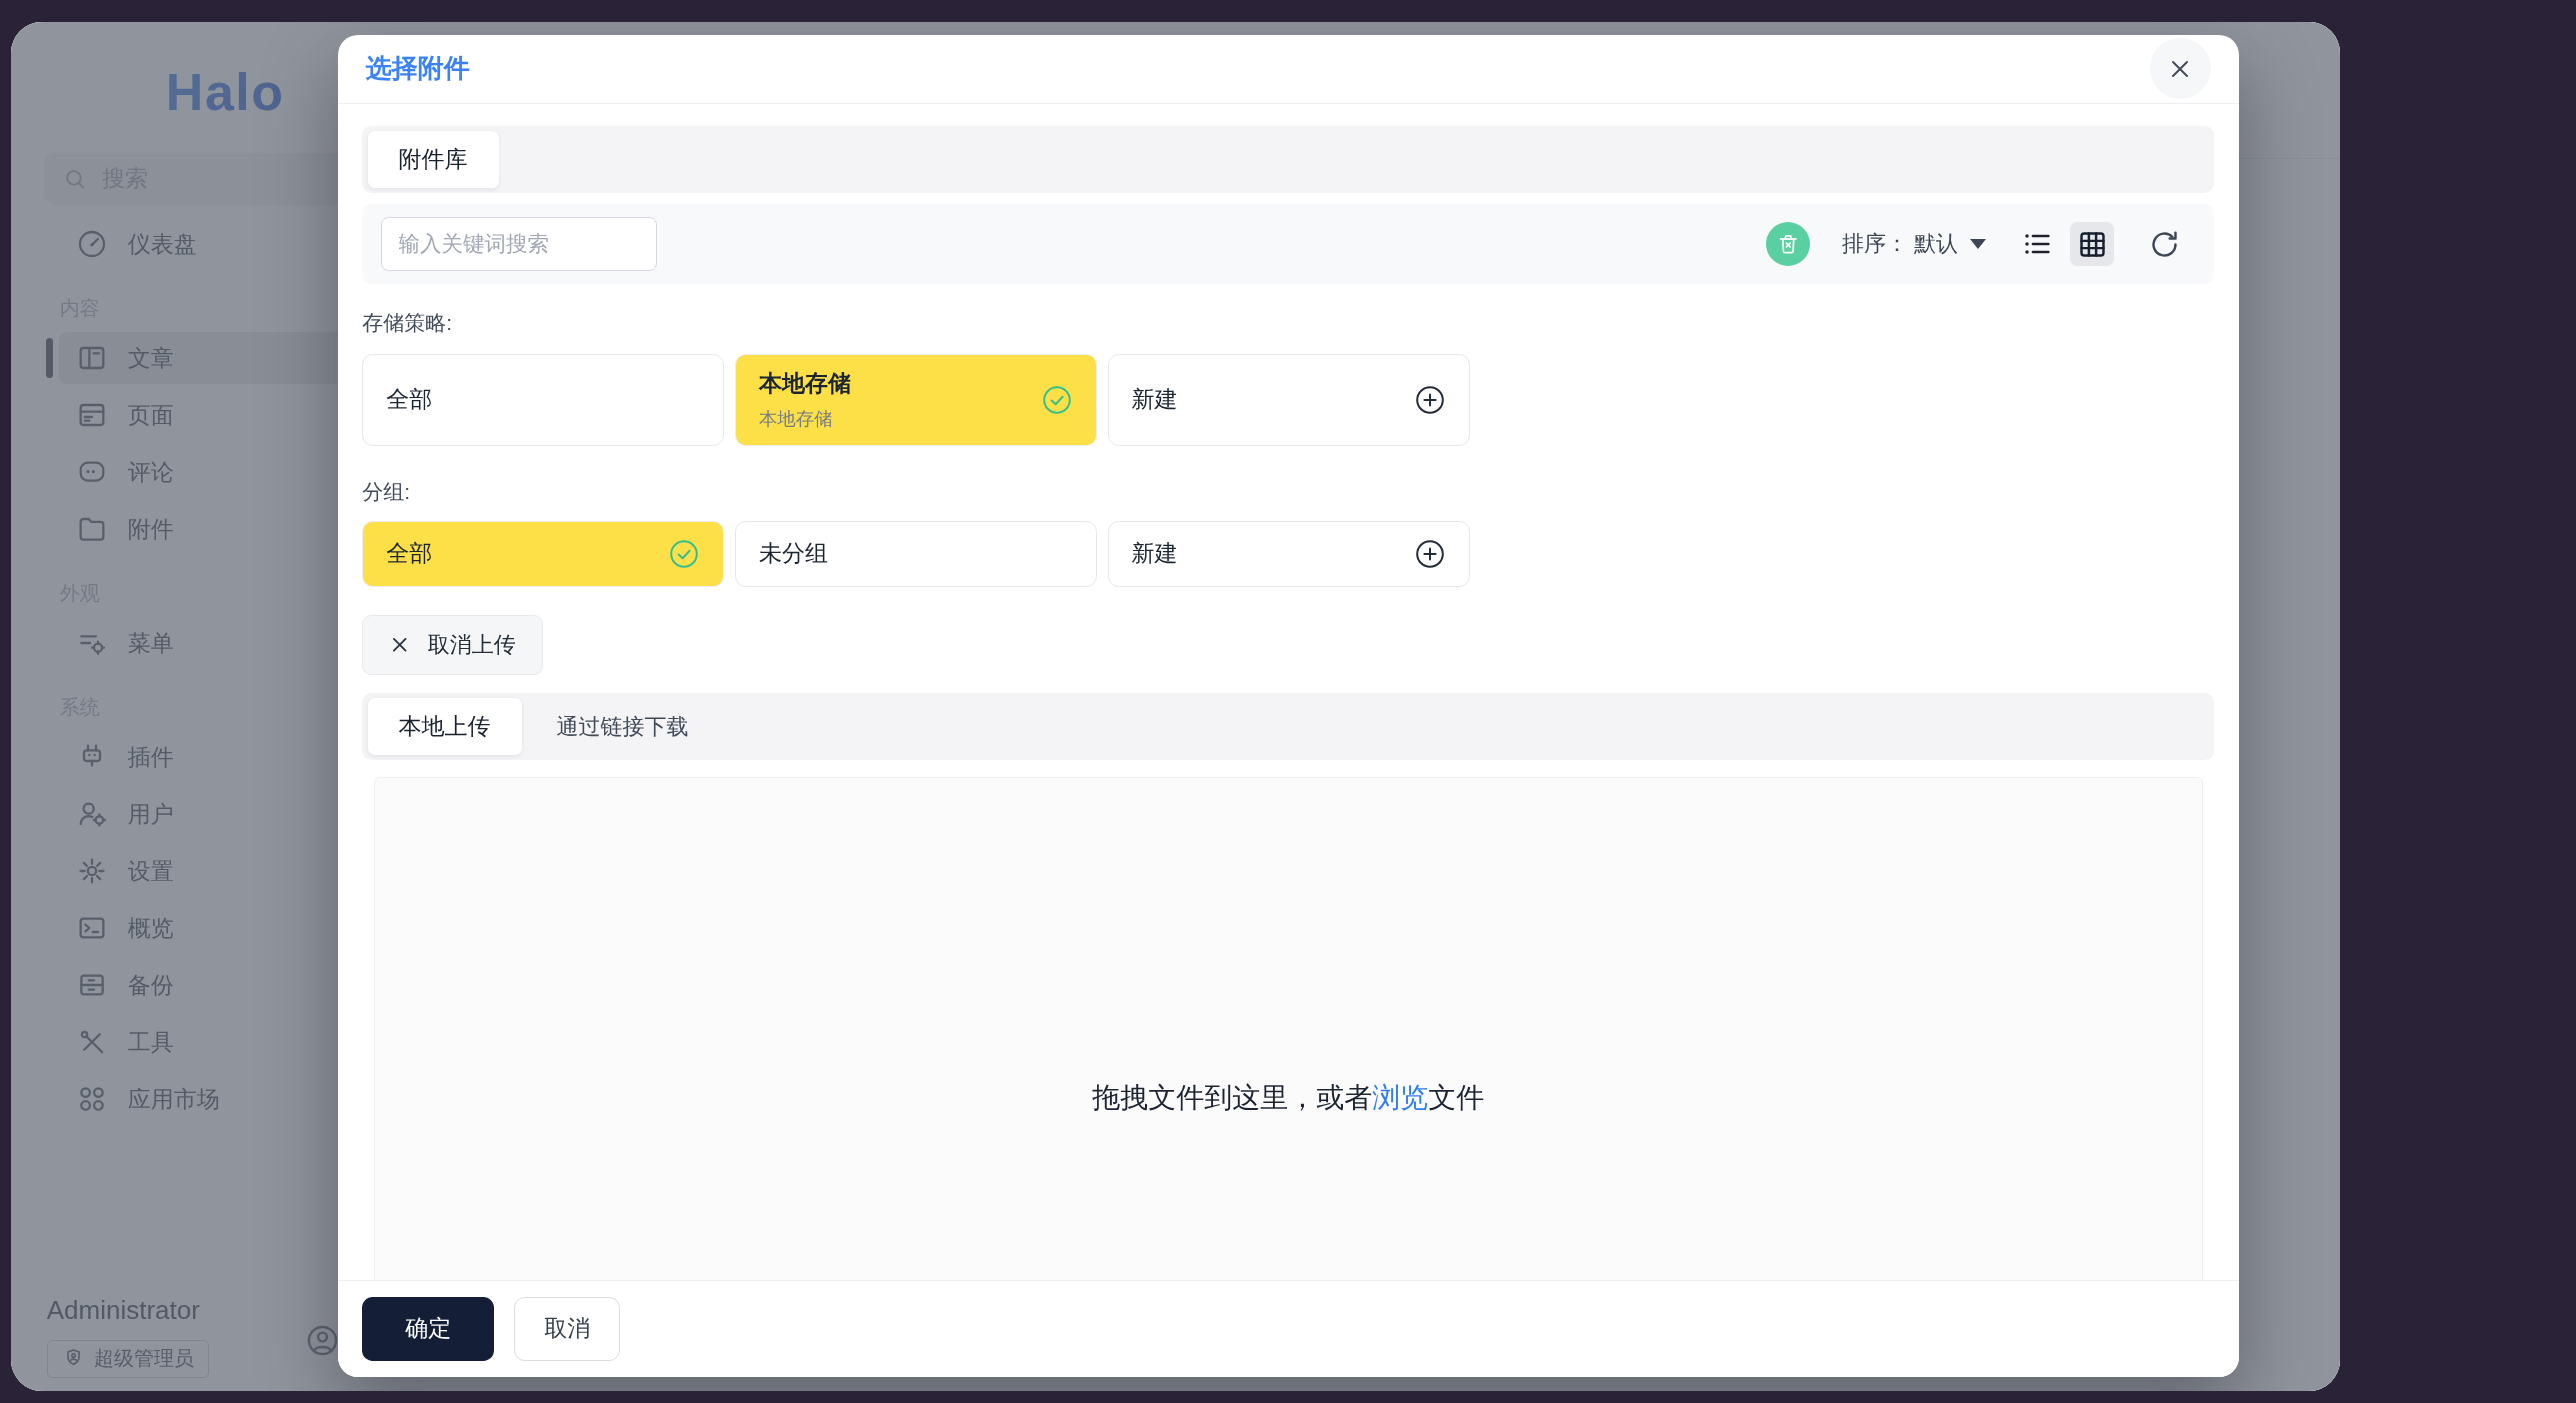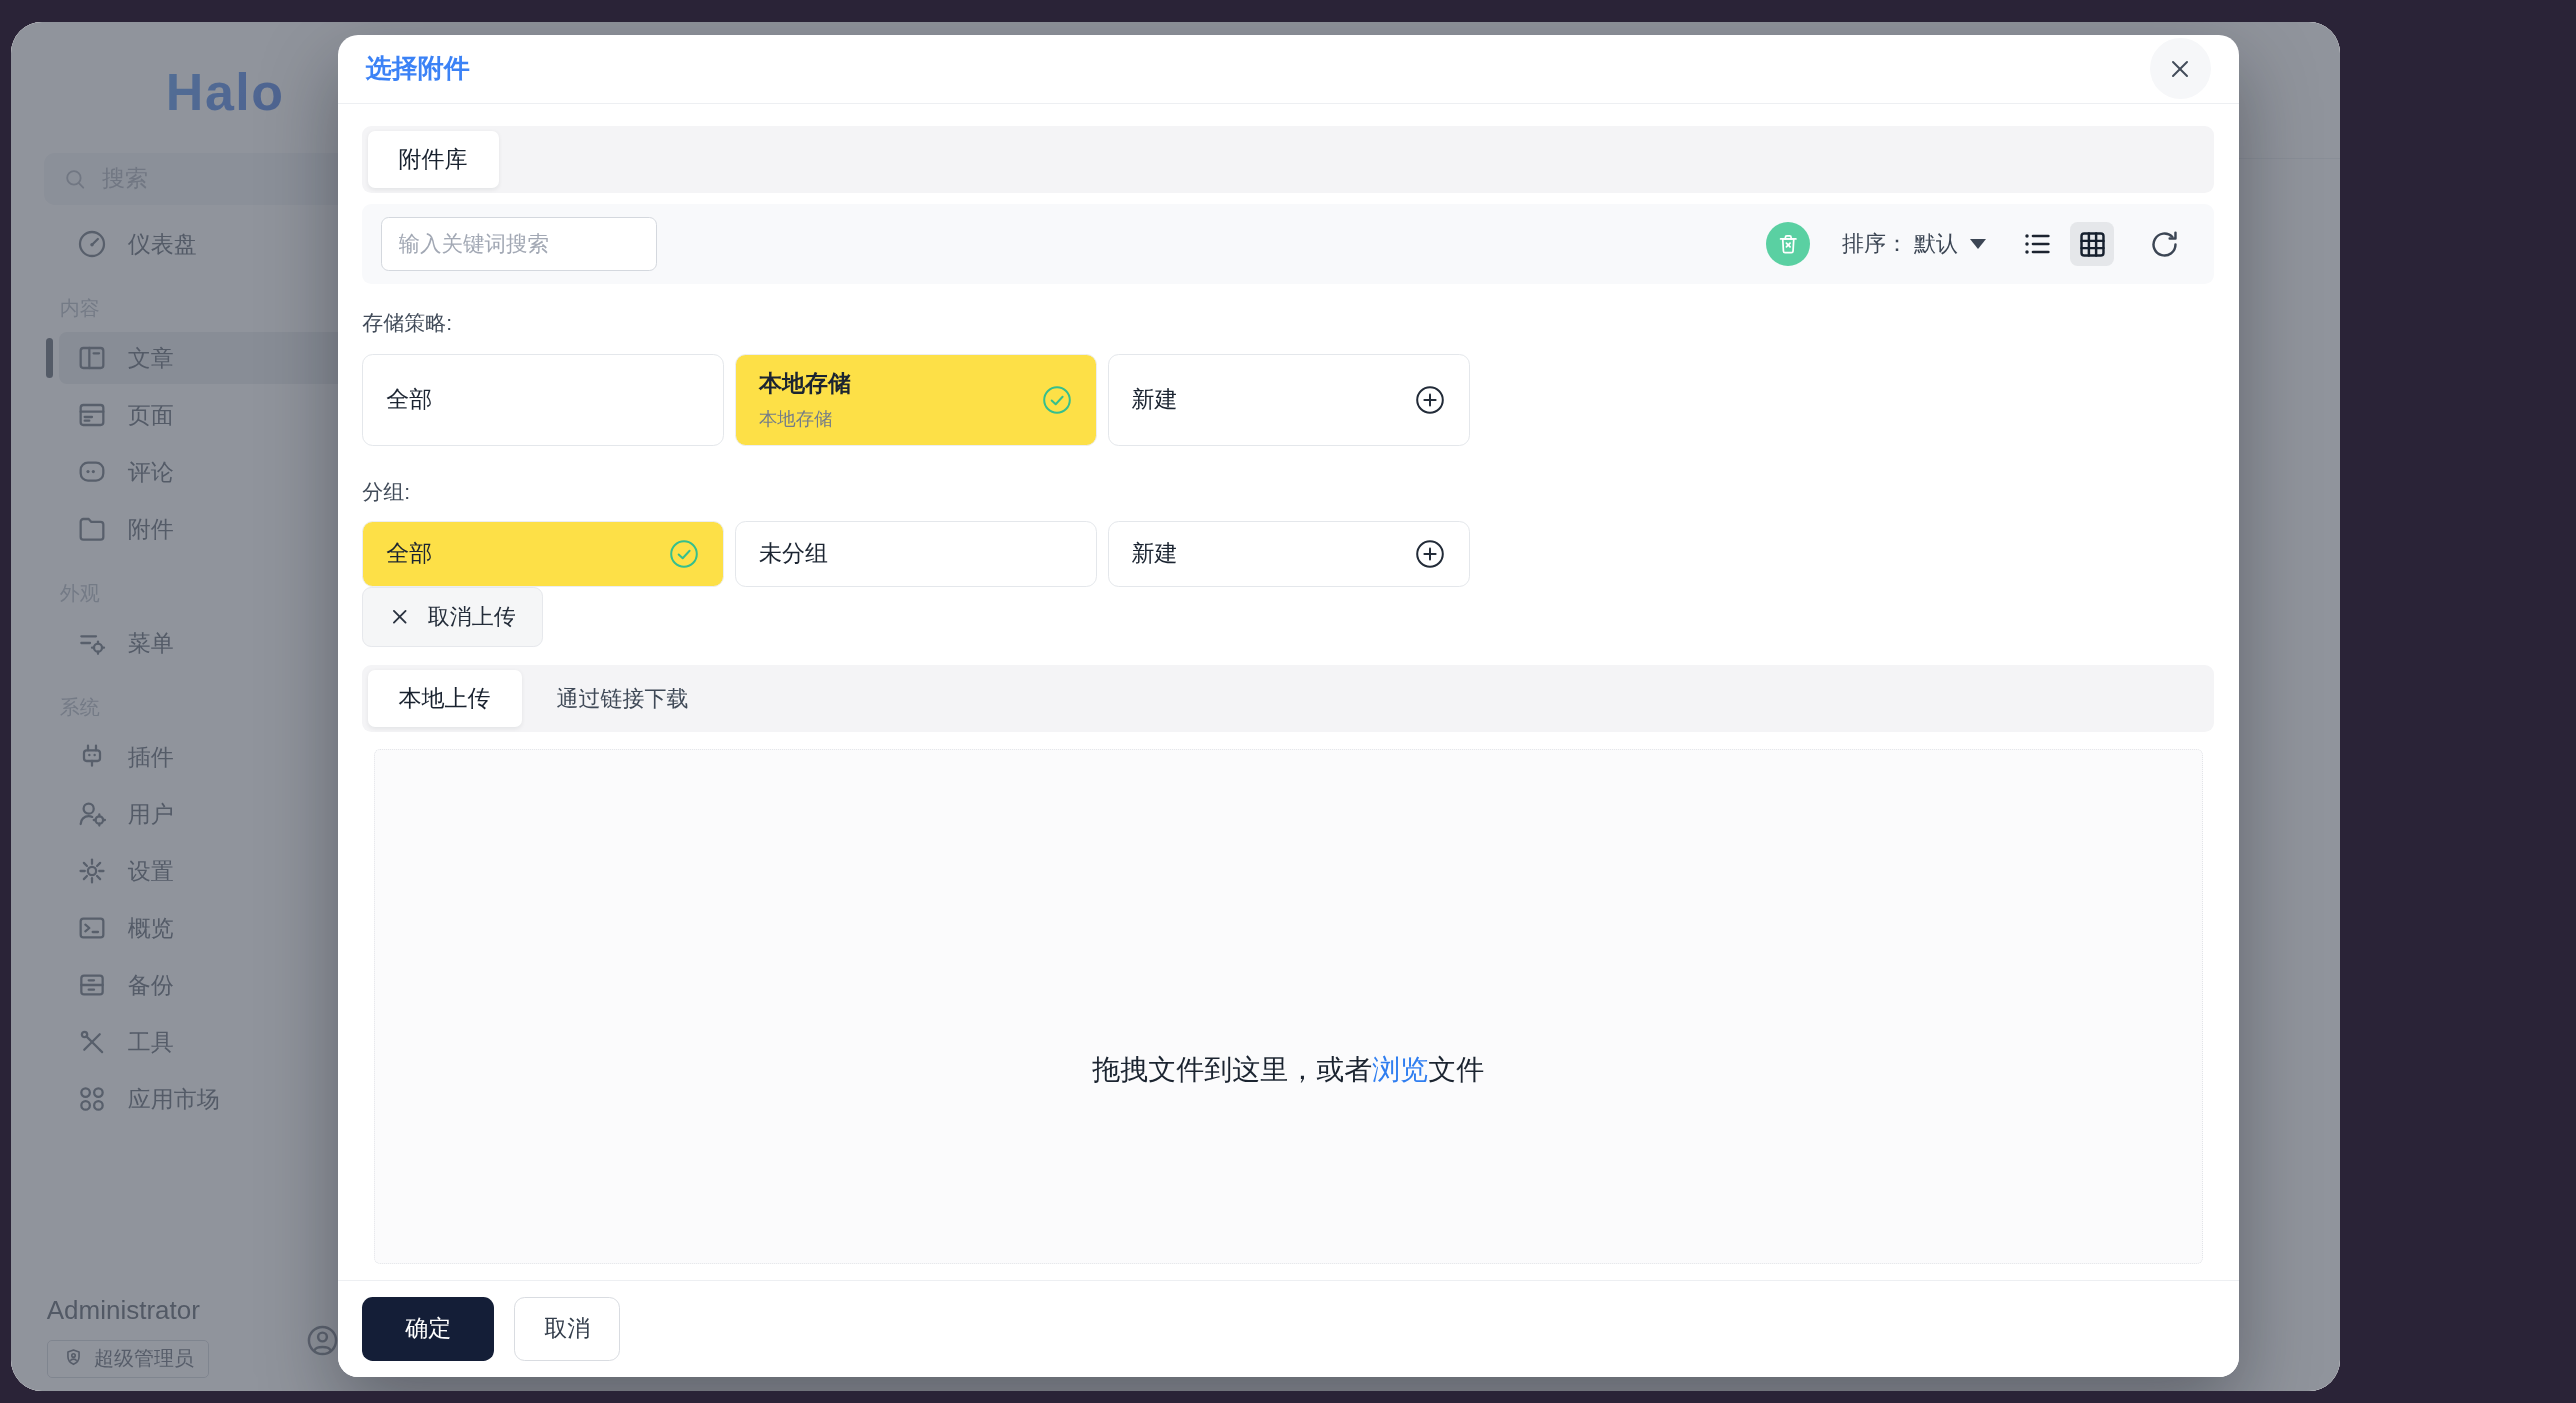--- a/index.html
+++ b/index.html
@@ -75,21 +75,21 @@
   .card.short{height:66px;}
   .card.selected{background:#fde047;border-color:#eceef1;}
   .card-col{display:flex;flex-direction:column;justify-content:center;gap:6.1px;}
   .card-title{font-size:23px;color:#1b2431;font-weight:500;}
   .card-title.strong{font-weight:600;}
   .card-sub{font-size:18.4px;color:#737c89;}
   .card-right{margin-left:auto;display:flex;align-items:center;}
   .check-ic{width:32px;height:32px;color:#35bf8e;}
   .plus-ic{width:32px;height:32px;color:#222b38;}
 
-  .cancel-upload{display:inline-flex;align-items:center;gap:17px;height:58px;padding:0 26px;background:#f5f6f7;border:1.5px solid #e6e8ec;border-radius:9.2px;font-size:22px;color:#242d3a;cursor:pointer;}
+  .cancel-upload{margin-top:28px;display:inline-flex;align-items:center;gap:17px;height:58px;padding:0 26px;background:#f5f6f7;border:1.5px solid #e6e8ec;border-radius:9.2px;font-size:22px;color:#242d3a;cursor:pointer;}
   .cancel-upload svg{width:21.5px;height:21.5px;color:#2a3340;}
 
   .upload-tabs{margin-top:18.4px;}
   .dropzone{margin:17px 11.5px 0 11.5px;height:515px;border:1.5px dotted #e2e4e8;border-radius:6.1px;background:#fbfbfc;display:flex;justify-content:center;align-items:flex-start;box-sizing:border-box;}
   .drop-text{margin-top:301px;font-size:28px;color:#1b2430;}
   .drop-text .browse{color:#2f7ef0;cursor:pointer;}
 
   .m-footer{position:absolute;left:0;right:0;bottom:0;height:97px;border-top:1.5px solid #edeff2;display:flex;align-items:center;padding:0 24.5px;box-sizing:border-box;background:#ffffff;border-radius:0 0 20px 20px;}
   .btn-primary{height:64px;padding:0 43px;background:#141e37;color:#ffffff;border:none;border-radius:10.7px;font-size:23px;display:flex;align-items:center;font-family:inherit;cursor:pointer;}
   .btn-ghost{height:64px;padding:0 29px;background:#ffffff;border:1.5px solid #d9dce1;border-radius:10.7px;font-size:23px;color:#333d4b;margin-left:20px;display:flex;align-items:center;font-family:inherit;cursor:pointer;}

